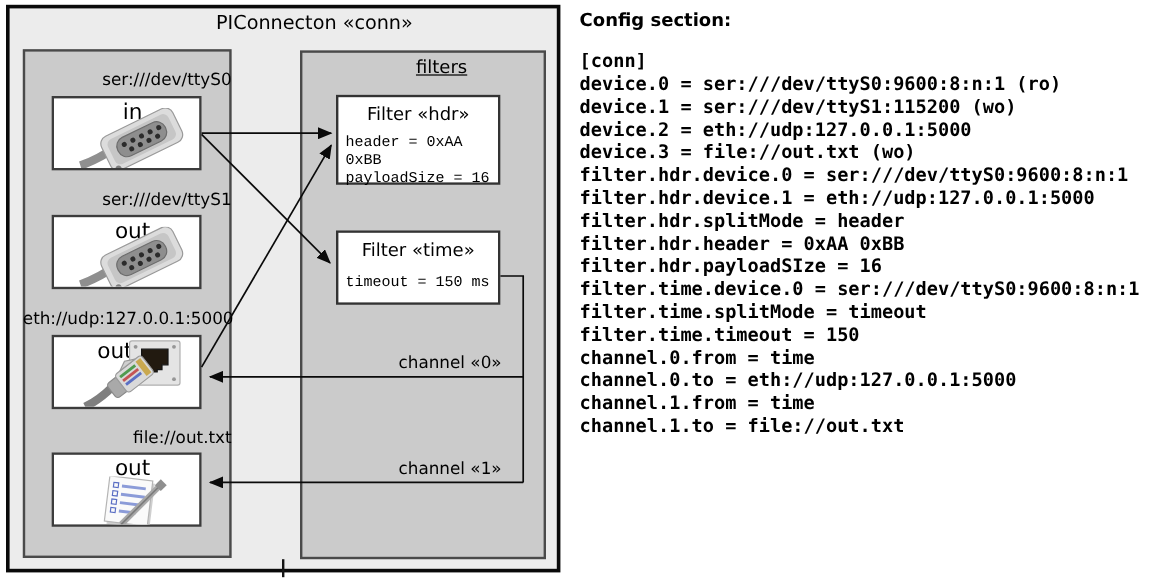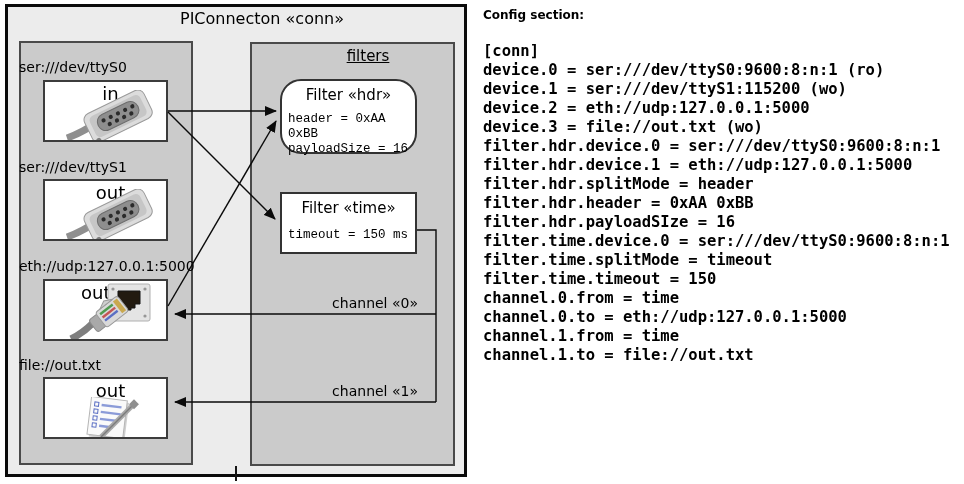--- a/index.html
+++ b/index.html
@@ -10,45 +10,45 @@
   
   .outer-box{left:5px;top:4px;width:462px;height:473px;background:#ececec;
              border:3px solid #0a0a0a;box-sizing:border-box;}
   .diagram-title{left:5px;top:9px;width:514px;text-align:center;font-size:16px;}
 
   .panel{background:#cbcbcb;border:2px solid #4a4a4a;box-sizing:border-box;}
   .devices-panel{left:19px;top:41px;width:174px;height:424px;}
   .filters-panel{left:250px;top:42px;width:205px;height:424px;}
   .filters-title{left:250px;top:47px;width:236px;text-align:center;font-size:15px;text-decoration:underline;}
 
-  .dev-label{left:19px;width:174px;text-align:left;font-size:14px;}
+  .dev-label{left:19px;width:174px;text-align:right;font-size:14px;}
   .dev-box{left:43px;width:125px;height:62px;background:#ffffff;border:2px solid #3c3c3c;
            box-sizing:border-box;overflow:hidden;}
   .dir-label{position:absolute;left:0;right:0;top:1px;text-align:center;
              padding-right:22px;font-size:18px;margin-left:32px;}
   .dir-label.lefted{text-align:left;left:4px;right:auto;padding:0;}
 
   .filter-box{left:280px;width:137px;background:#ffffff;border:2px solid #333;
               box-sizing:border-box;}
   .filter-box .ftitle{text-align:center;font-size:15px;margin-top:5px;}
   .filter-box .fprops{font-size:12.5px;line-height:15px;padding-left:6px;font-family:Liberation Mono, monospace;}
-  .fb-hdr{top:79px;height:75px;border-radius:21px;}
+  .fb-hdr{top:79px;height:75px;}
   .fb-time{top:192px;height:62px;}
   .fb-hdr .fprops{margin-top:8px;}
   .fb-time .fprops{margin-top:11px;}
 
   .chan-label{left:300px;width:118px;text-align:right;font-size:14px;}
   .chan-0{top:295px;}
   .chan-1{top:383px;}
 
   .wires{left:0;top:0;width:964px;height:484px;pointer-events:none;}
   .bottom-tick{left:235px;top:466px;width:2px;height:15px;background:#151515;}
 
   
-  .config-heading{left:483px;top:8px;font-size:12px;font-weight:700;}
+  .config-heading{left:483px;top:8px;font-size:15px;font-weight:700;}
   .config-pre{left:483px;top:42px;margin:0;
               font-family:"DejaVu Sans Mono","Liberation Mono",monospace;
               font-size:15.5px;line-height:19px;font-weight:700;}
 </style>
 </head>
 <body>
 
 <div class="stage">
 
   <div class="abs outer-box"></div>

